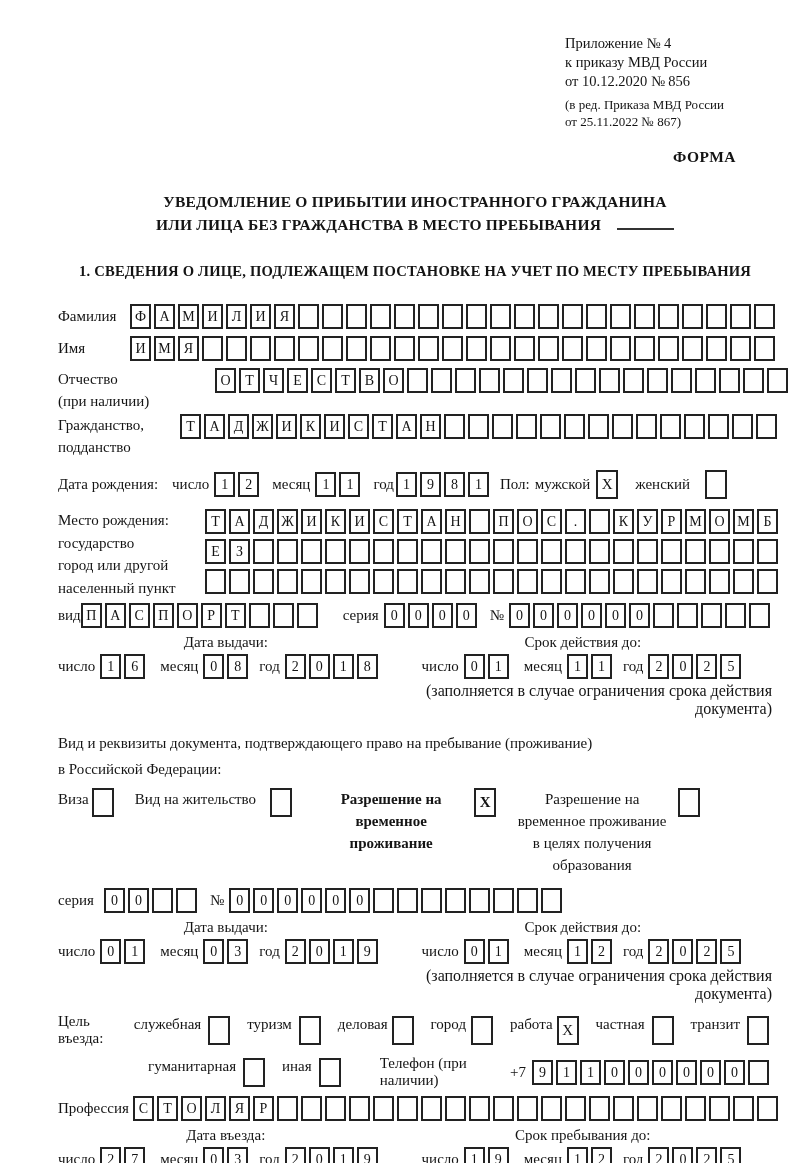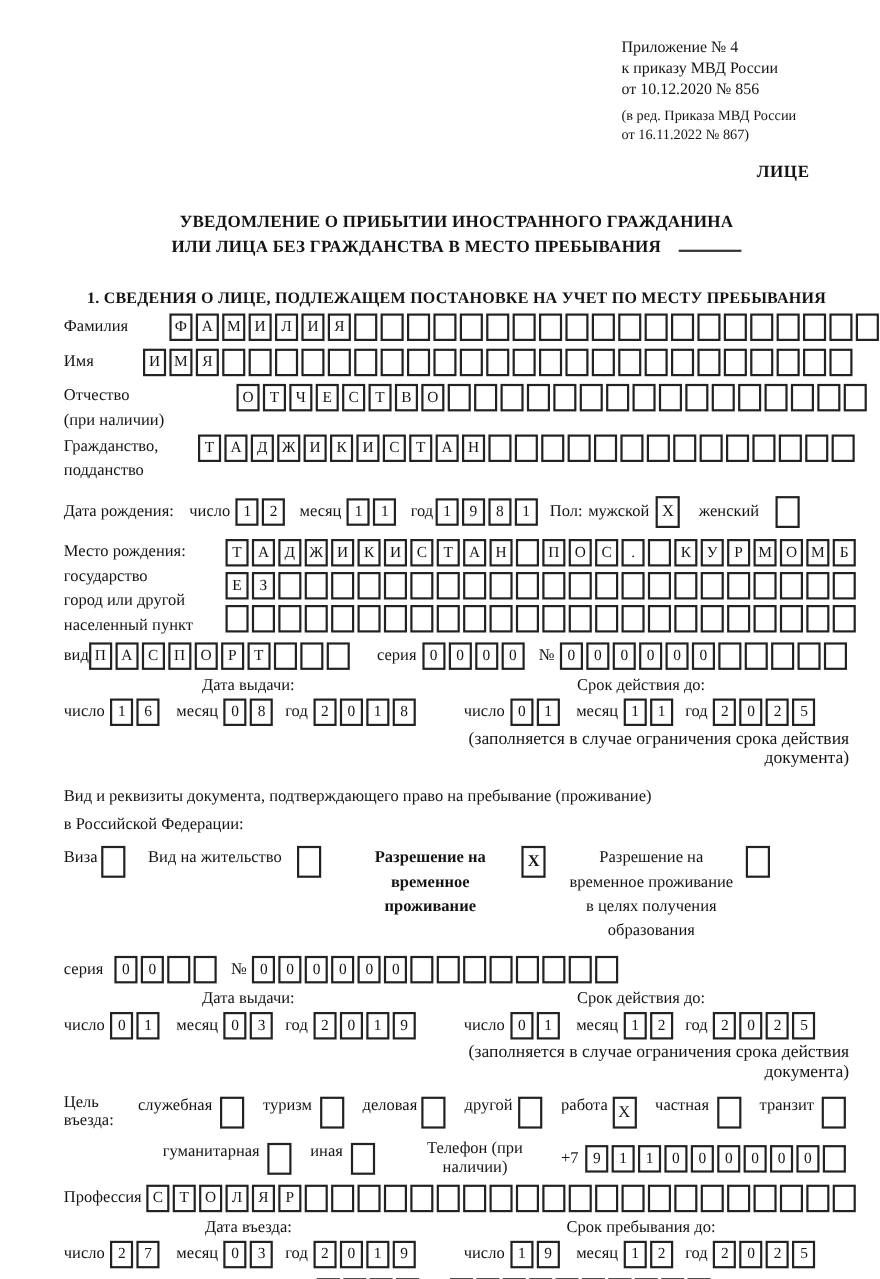--- a/index.html
+++ b/index.html
@@ -43,33 +43,33 @@
 </head>
 <body>
 
 <div class="page">
 
   <div class="topblock">
     <div>Приложение № 4</div>
     <div>к приказу МВД России</div>
     <div>от 10.12.2020 № 856</div>
     <div class="small" style="margin-top:5px;">(в ред. Приказа МВД России</div>
-    <div class="small">от 16.11.2022 № 867)</div>
-  </div>
-
-  <div class="forma">ЛИЦЕ</div>
+    <div class="small">от 25.11.2022 № 867)</div>
+  </div>
+
+  <div class="forma">ФОРМА</div>
 
   <div class="title">
     <div>УВЕДОМЛЕНИЕ О ПРИБЫТИИ ИНОСТРАННОГО ГРАЖДАНИНА</div>
     <div><span>ИЛИ ЛИЦА БЕЗ ГРАЖДАНСТВА В МЕСТО ПРЕБЫВАНИЯ</span><span class="tline"></span></div>
   </div>
 
   <div class="secthead">1. СВЕДЕНИЯ О ЛИЦЕ, ПОДЛЕЖАЩЕМ ПОСТАНОВКЕ НА УЧЕТ ПО МЕСТУ ПРЕБЫВАНИЯ</div>
 
-  <div class="frow" style="margin-top:5px;gap:24px;">
+  <div class="frow" style="margin-top:24px;">
     <div class="flabel" style="width:72px;">Фамилия</div>
     <div class="cells">
         <span class="cell">Ф</span>
         <span class="cell">А</span>
         <span class="cell">М</span>
         <span class="cell">И</span>
         <span class="cell">Л</span>
         <span class="cell">И</span>
         <span class="cell">Я</span>
         <span class="cell"></span>
@@ -521,21 +521,21 @@
           <span class="cell"></span>
         </span>
       </span>
     <span class="opt">
         <span>деловая</span>
         <span class="cells check" style="margin-left:4px;">
           <span class="cell"></span>
         </span>
       </span>
     <span class="opt">
-        <span>другой</span>
+        <span>город</span>
         <span class="cells check" style="margin-left:5px;">
           <span class="cell"></span>
         </span>
       </span>
     <span class="opt">
         <span>работа</span>
         <span class="cells check" style="margin-left:4px;">
           <span class="cell">X</span>
         </span>
       </span>
@@ -559,21 +559,21 @@
         <span class="cells check">
           <span class="cell"></span>
         </span>
       </span>
     <span class="opt">
         <span>иная</span>
         <span class="cells check">
           <span class="cell"></span>
         </span>
       </span>
-    <span style="margin-left:22px;text-align:center;">Телефон (при наличии)</span>
+    <span style="margin-left:22px;">Телефон (при наличии)</span>
     <span style="margin-left:26px;margin-right:6px;">+7</span>
     <span class="cells">
         <span class="cell">9</span>
         <span class="cell">1</span>
         <span class="cell">1</span>
         <span class="cell">0</span>
         <span class="cell">0</span>
         <span class="cell">0</span>
         <span class="cell">0</span>
         <span class="cell">0</span>

